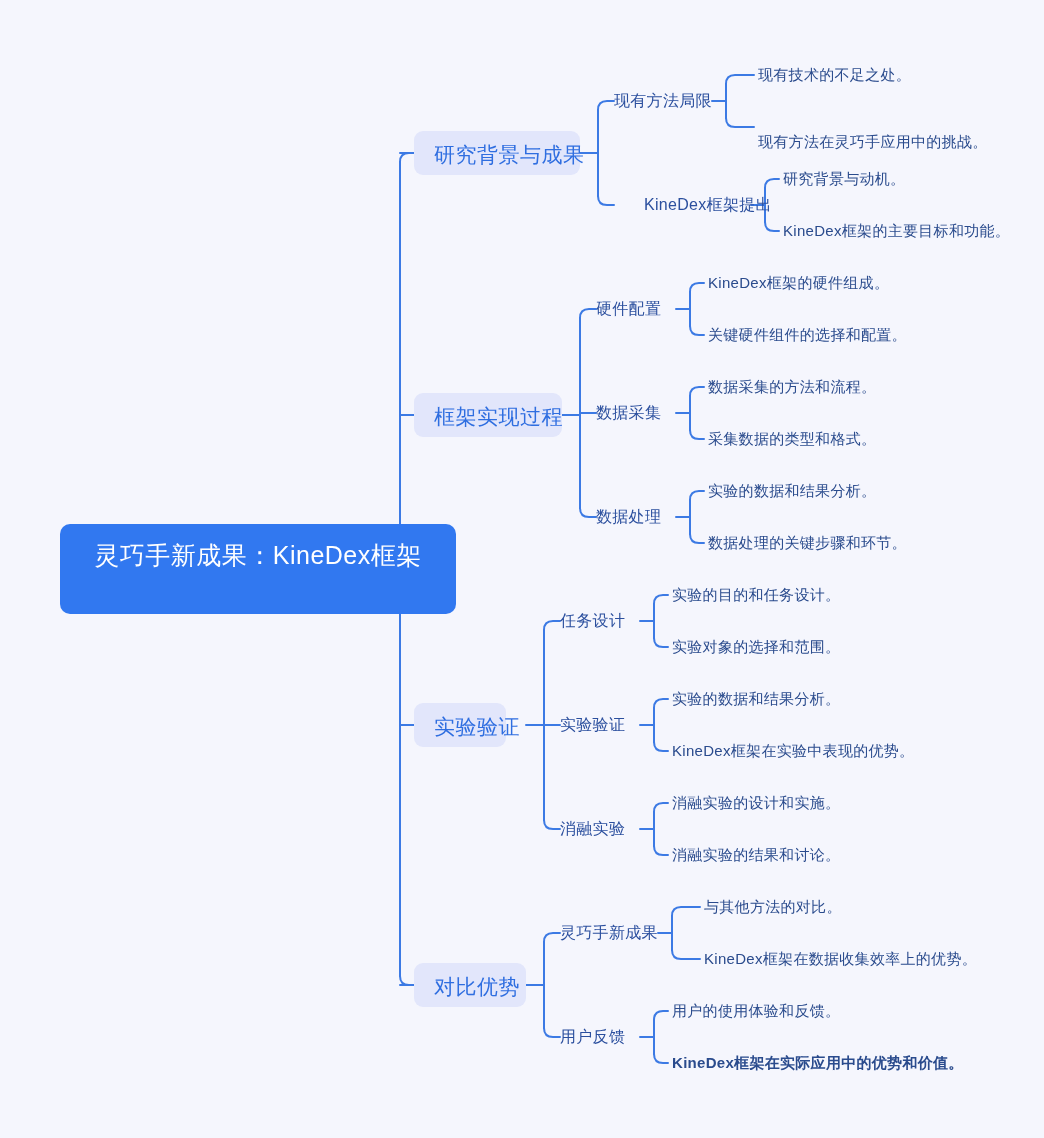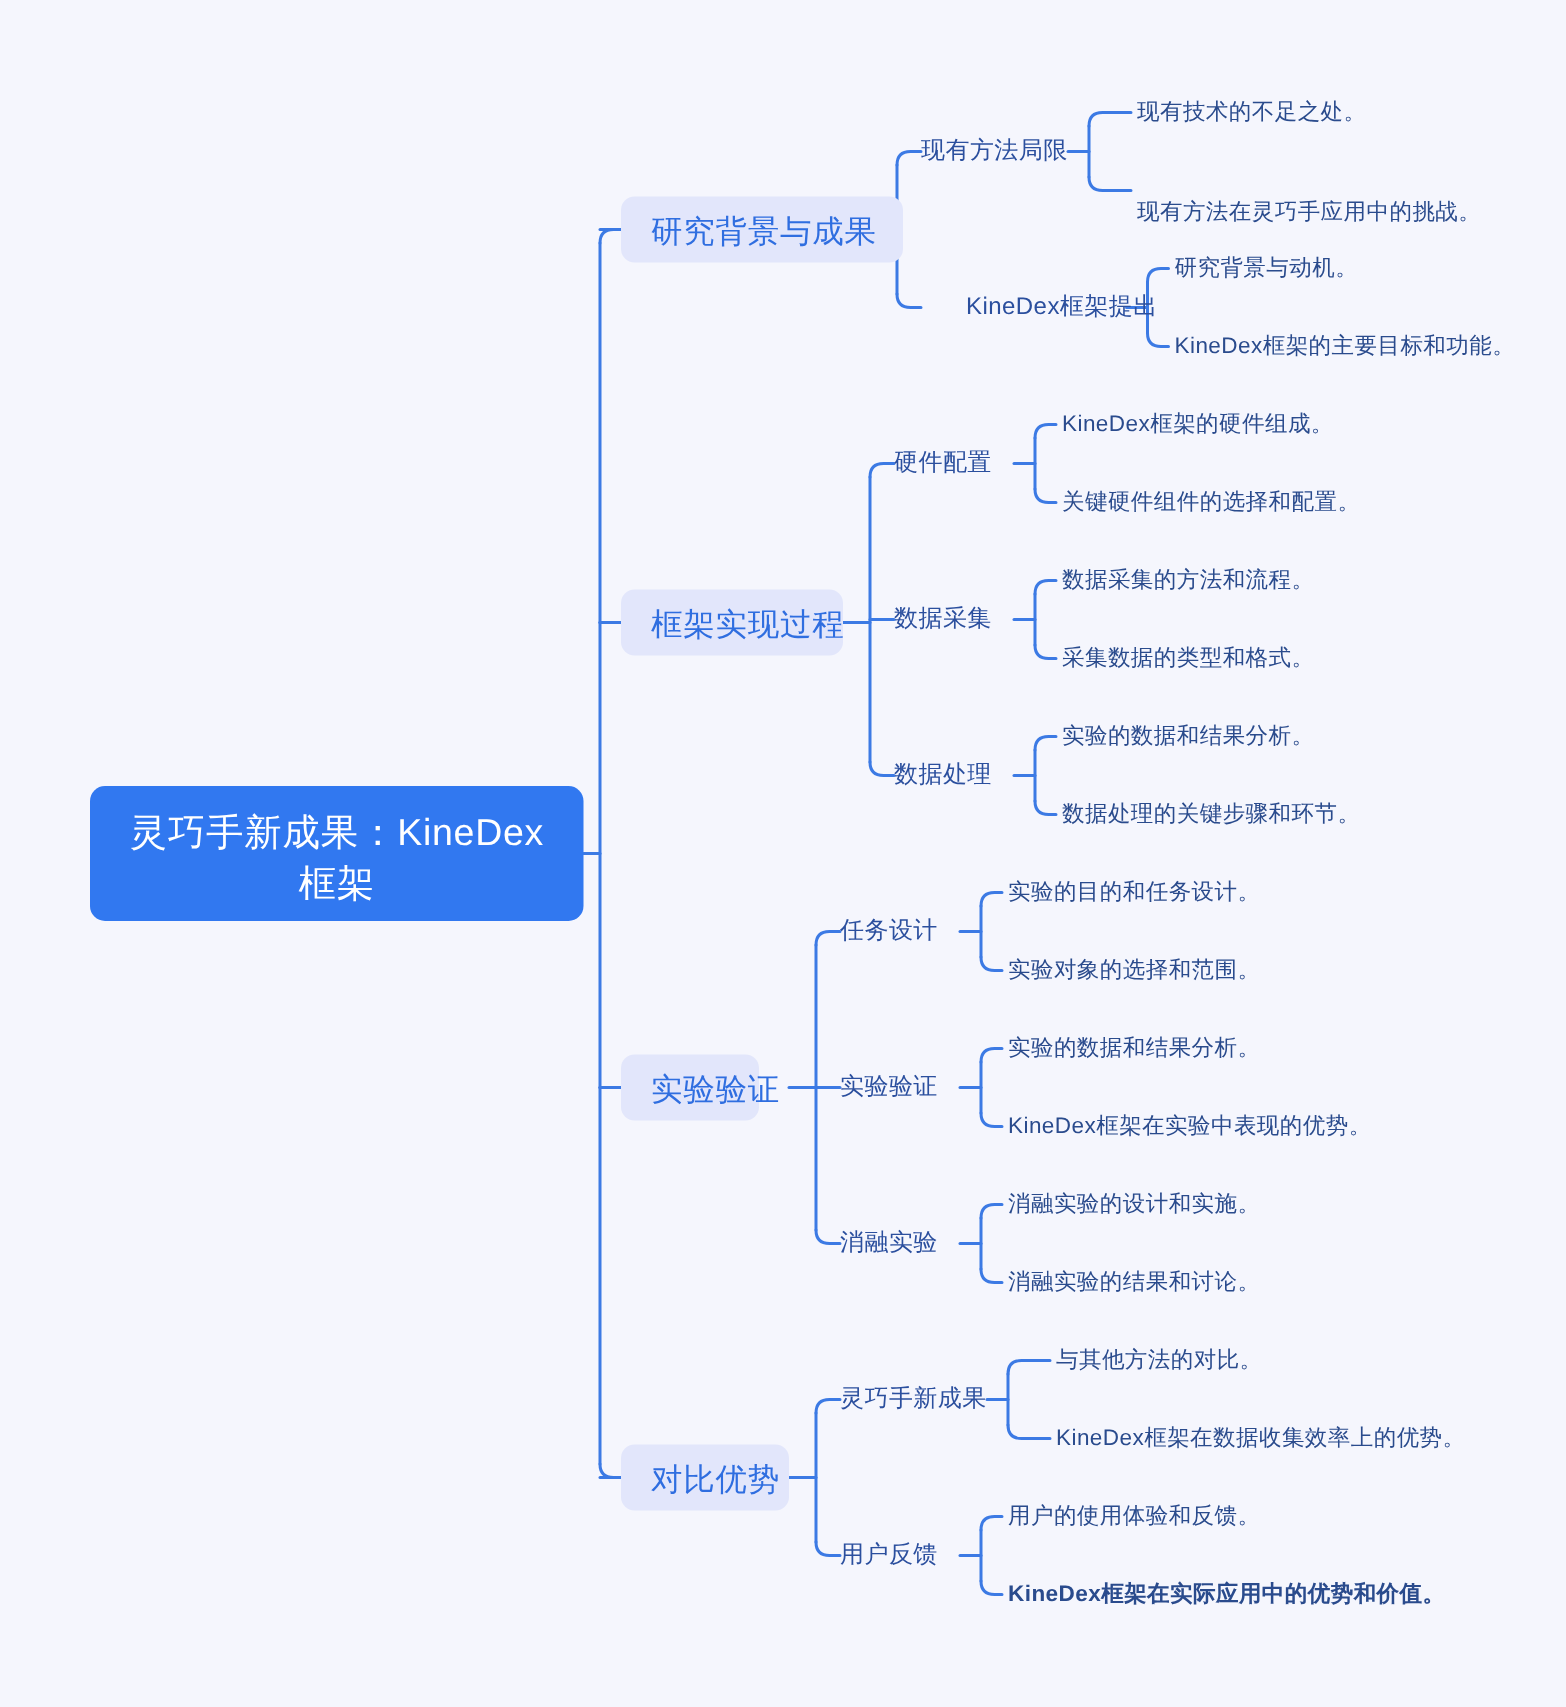--- a/index.html
+++ b/index.html
@@ -133,22 +133,22 @@
       <path d="M672 916V950" fill="none" stroke="#3c7ae4" stroke-width="2" stroke-linecap="round"></path>
       <path d="M672 916Q672 907 681 907H700" fill="none" stroke="#3c7ae4" stroke-width="2" stroke-linecap="round"></path>
       <path d="M672 950Q672 959 681 959H700" fill="none" stroke="#3c7ae4" stroke-width="2" stroke-linecap="round"></path>
       <path d="M544 1028Q544 1037 553 1037H560" fill="none" stroke="#3c7ae4" stroke-width="2" stroke-linecap="round"></path>
       <path d="M640 1037H654" fill="none" stroke="#3c7ae4" stroke-width="2" stroke-linecap="round"></path>
       <path d="M654 1020V1054" fill="none" stroke="#3c7ae4" stroke-width="2" stroke-linecap="round"></path>
       <path d="M654 1020Q654 1011 663 1011H668" fill="none" stroke="#3c7ae4" stroke-width="2" stroke-linecap="round"></path>
       <path d="M654 1054Q654 1063 663 1063H668" fill="none" stroke="#3c7ae4" stroke-width="2" stroke-linecap="round"></path>
     </svg>
   <div id="nodes">
-      <div class="node node-root" style="left: 60px; top: 524px; width: 329px; height: 90px; white-space: normal;">灵巧手新成果：KineDex框架</div>
-      <div class="node node-l2" style="left: 414px; top: 131px; width: 188px; height: 44px;">研究背景与成果</div>
+      <div class="node node-root" style="left: 60px; top: 524px; width: 396px; height: 90px; white-space: normal;">灵巧手新成果：KineDex框架</div>
+      <div class="node node-l2" style="left: 414px; top: 131px; width: 166px; height: 44px;">研究背景与成果</div>
       <div class="node node-l3" style="left: 614px; top: 91px;">现有方法局限</div>
       <div class="node node-l4" style="left: 758px; top: 65px;">现有技术的不足之处。</div>
       <div class="node node-l4" style="left: 758px; top: 132px;">现有方法在灵巧手应用中的挑战。</div>
       <div class="node node-l3" style="left: 614px; top: 195px; margin-left: 30px;">KineDex框架提出</div>
       <div class="node node-l4" style="left: 783px; top: 169px;">研究背景与动机。</div>
       <div class="node node-l4" style="left: 783px; top: 221px;">KineDex框架的主要目标和功能。</div>
       <div class="node node-l2" style="left: 414px; top: 393px; width: 148px; height: 44px;">框架实现过程</div>
       <div class="node node-l3" style="left: 596px; top: 299px;">硬件配置</div>
       <div class="node node-l4" style="left: 708px; top: 273px;">KineDex框架的硬件组成。</div>
       <div class="node node-l4" style="left: 708px; top: 325px;">关键硬件组件的选择和配置。</div>

